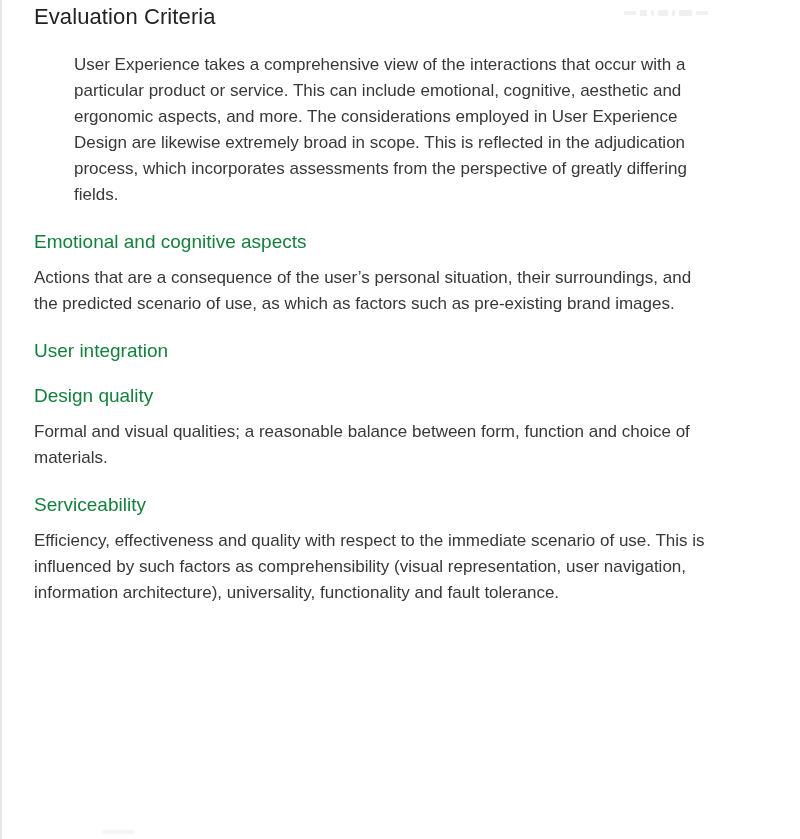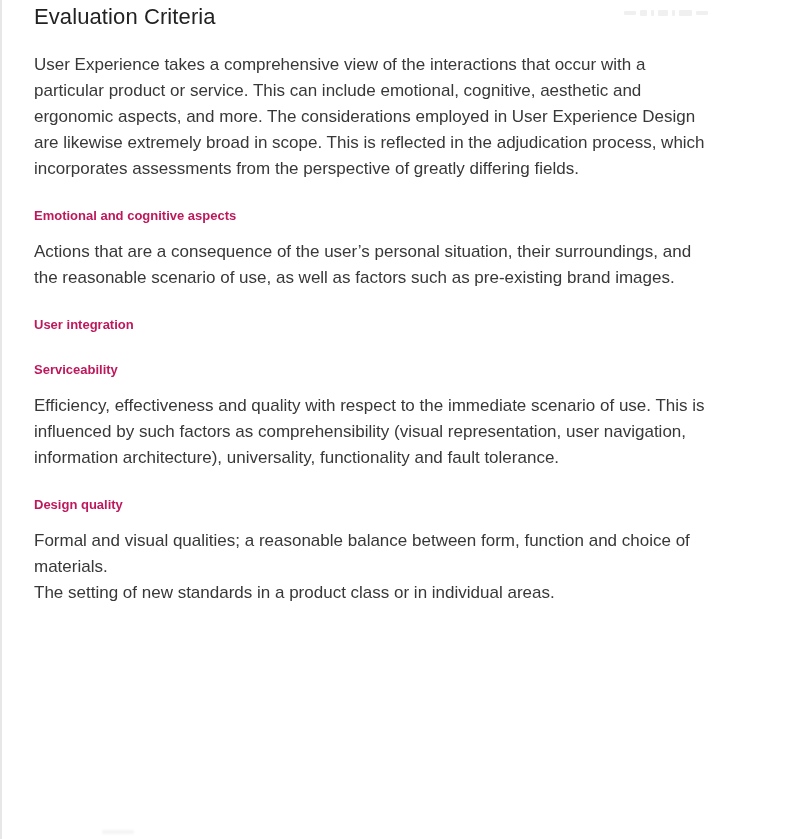--- a/index.html
+++ b/index.html
@@ -26,27 +26,27 @@
     color: #222222;
     letter-spacing: 0.1px;
   }
   p.body-text {
     margin: 0;
     font-size: 17px;
     line-height: 26px;
     color: #383838;
     max-width: 742px;
   }
-  p.intro { margin-top: 22px; }
+  p.intro { margin-top: 22px; margin-left: 40px; }
   h2.section-heading {
     margin: 22px 0 12px 0;
-    font-size: 13px;
+    font-size: 19px;
     line-height: 23px;
-    font-weight: 700;
-    color: #be185d;
+    font-weight: 400;
+    color: #15803d;
   }
   
   .ghost-text {
     position: absolute;
     top: 9px;
     left: 622px;
     height: 8px;
     display: flex;
     align-items: center;
     gap: 4px;
@@ -94,36 +94,35 @@
 
   <h1 class="doc-title">Evaluation Criteria</h1>
 
   <p class="body-text intro">User Experience takes a comprehensive view of the interactions that occur with a particular product or service. This can include emotional, cognitive, aesthetic and ergonomic aspects, and more. The considerations employed in User Experience Design are likewise extremely broad in scope. This is reflected in the adjudication process, which incorporates assessments from the perspective of greatly differing fields.</p>
 
   <section>
     <h2 class="section-heading">Emotional and cognitive aspects</h2>
   </section>
 
   <section>
-    <p class="body-text">Actions that are a consequence of the user’s personal situation, their surroundings, and the reasonable scenario of use, as well as factors such as pre-existing brand images.</p>
+    <p class="body-text">Actions that are a consequence of the user’s personal situation, their surroundings, and the predicted scenario of use, as which as factors such as pre-existing brand images.</p>
   </section>
 
   <section>
     <h2 class="section-heading">User integration</h2>
+  </section>
+
+  <section>
+    <h2 class="section-heading">Design quality</h2>
+    <p class="body-text">Formal and visual qualities; a reasonable balance between form, function and choice of materials.</p>
   </section>
 
   <section>
     <h2 class="section-heading">Serviceability</h2>
     <p class="body-text">Efficiency, effectiveness and quality with respect to the immediate scenario of use. This is influenced by such factors as comprehensibility (visual representation, user navigation, information architecture), universality, functionality and fault tolerance.</p>
   </section>
 
   <section>
-    <h2 class="section-heading">Design quality</h2>
-    <p class="body-text">Formal and visual qualities; a reasonable balance between form, function and choice of materials.</p>
-  </section>
-
-  <section>
-    <p class="body-text">The setting of new standards in a product class or in individual areas.</p>
   </section>
 
   <div class="ghost-smudge"></div>
 
 </div>
 
 </body></html>

